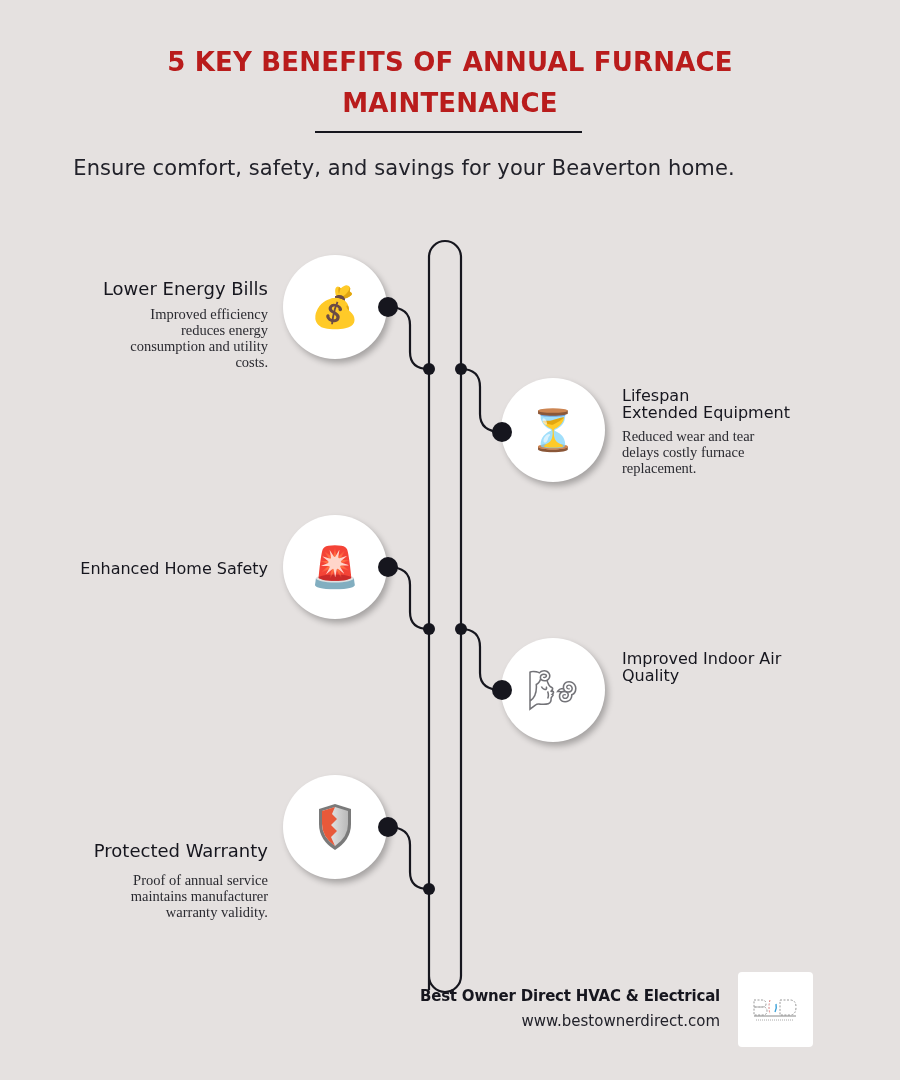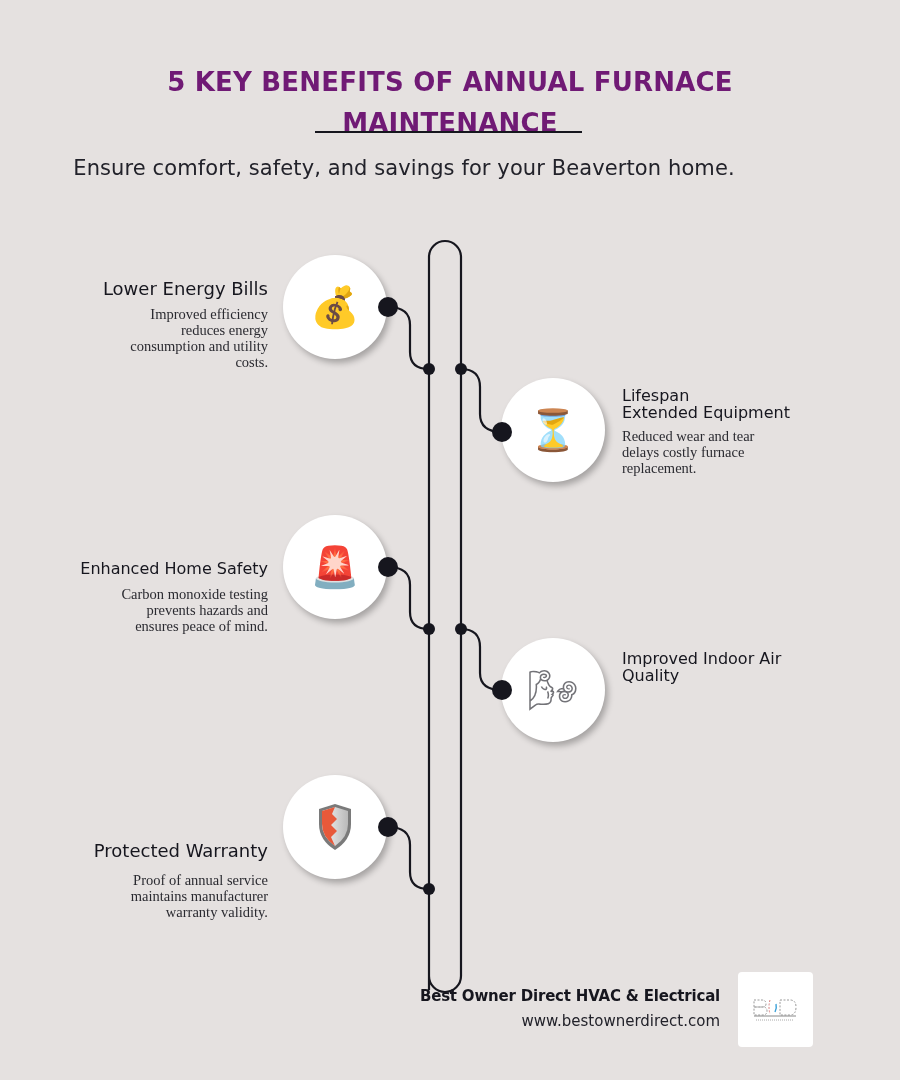--- a/index.html
+++ b/index.html
@@ -12,22 +12,21 @@
       color: #16161e;
     }
     .title {
       position: absolute; left: 0; top: 42px; width: 900px;
       text-align: center;
       font-family: "DejaVu Sans", sans-serif;
       font-weight: bold;
       font-size: 26px;
       line-height: 41px;
       letter-spacing: 0.2px;
-      color: #701a75;
-      margin-top: 20px;
+      color: #b91c1c;
     }
     .title-rule {
       position: absolute; left: 315px; top: 131px; width: 267px; height: 2px;
       background: #16161e;
     }
     .subtitle {
       position: absolute; left: 0; top: 156px; width: 808px;
       text-align: center;
       font-family: "DejaVu Sans", sans-serif;
       font-size: 21px;
@@ -134,25 +133,20 @@
     <div>delays costly furnace</div>
     <div>replacement.</div>
   </div>
 </div>
 <div class="circle" style="left:501px; top:378px;">
   <span class="emoji">⏳</span>
 </div>
 
 <div class="item-left" style="top:559px;">
   <div class="item-title" style="font-size:16px;">Enhanced Home Safety</div>
-  <div class="item-desc">
-    <div>Carbon monoxide testing</div>
-    <div>prevents hazards and</div>
-    <div>ensures peace of mind.</div>
-  </div>
 </div>
 <div class="circle" style="left:283px; top:515px;">
   <span class="emoji">🚨</span>
 </div>
 
 <div class="item-right" style="top:650px;">
   <div class="item-title">
     <div>Improved Indoor Air</div>
     <div>Quality</div>
   </div>

